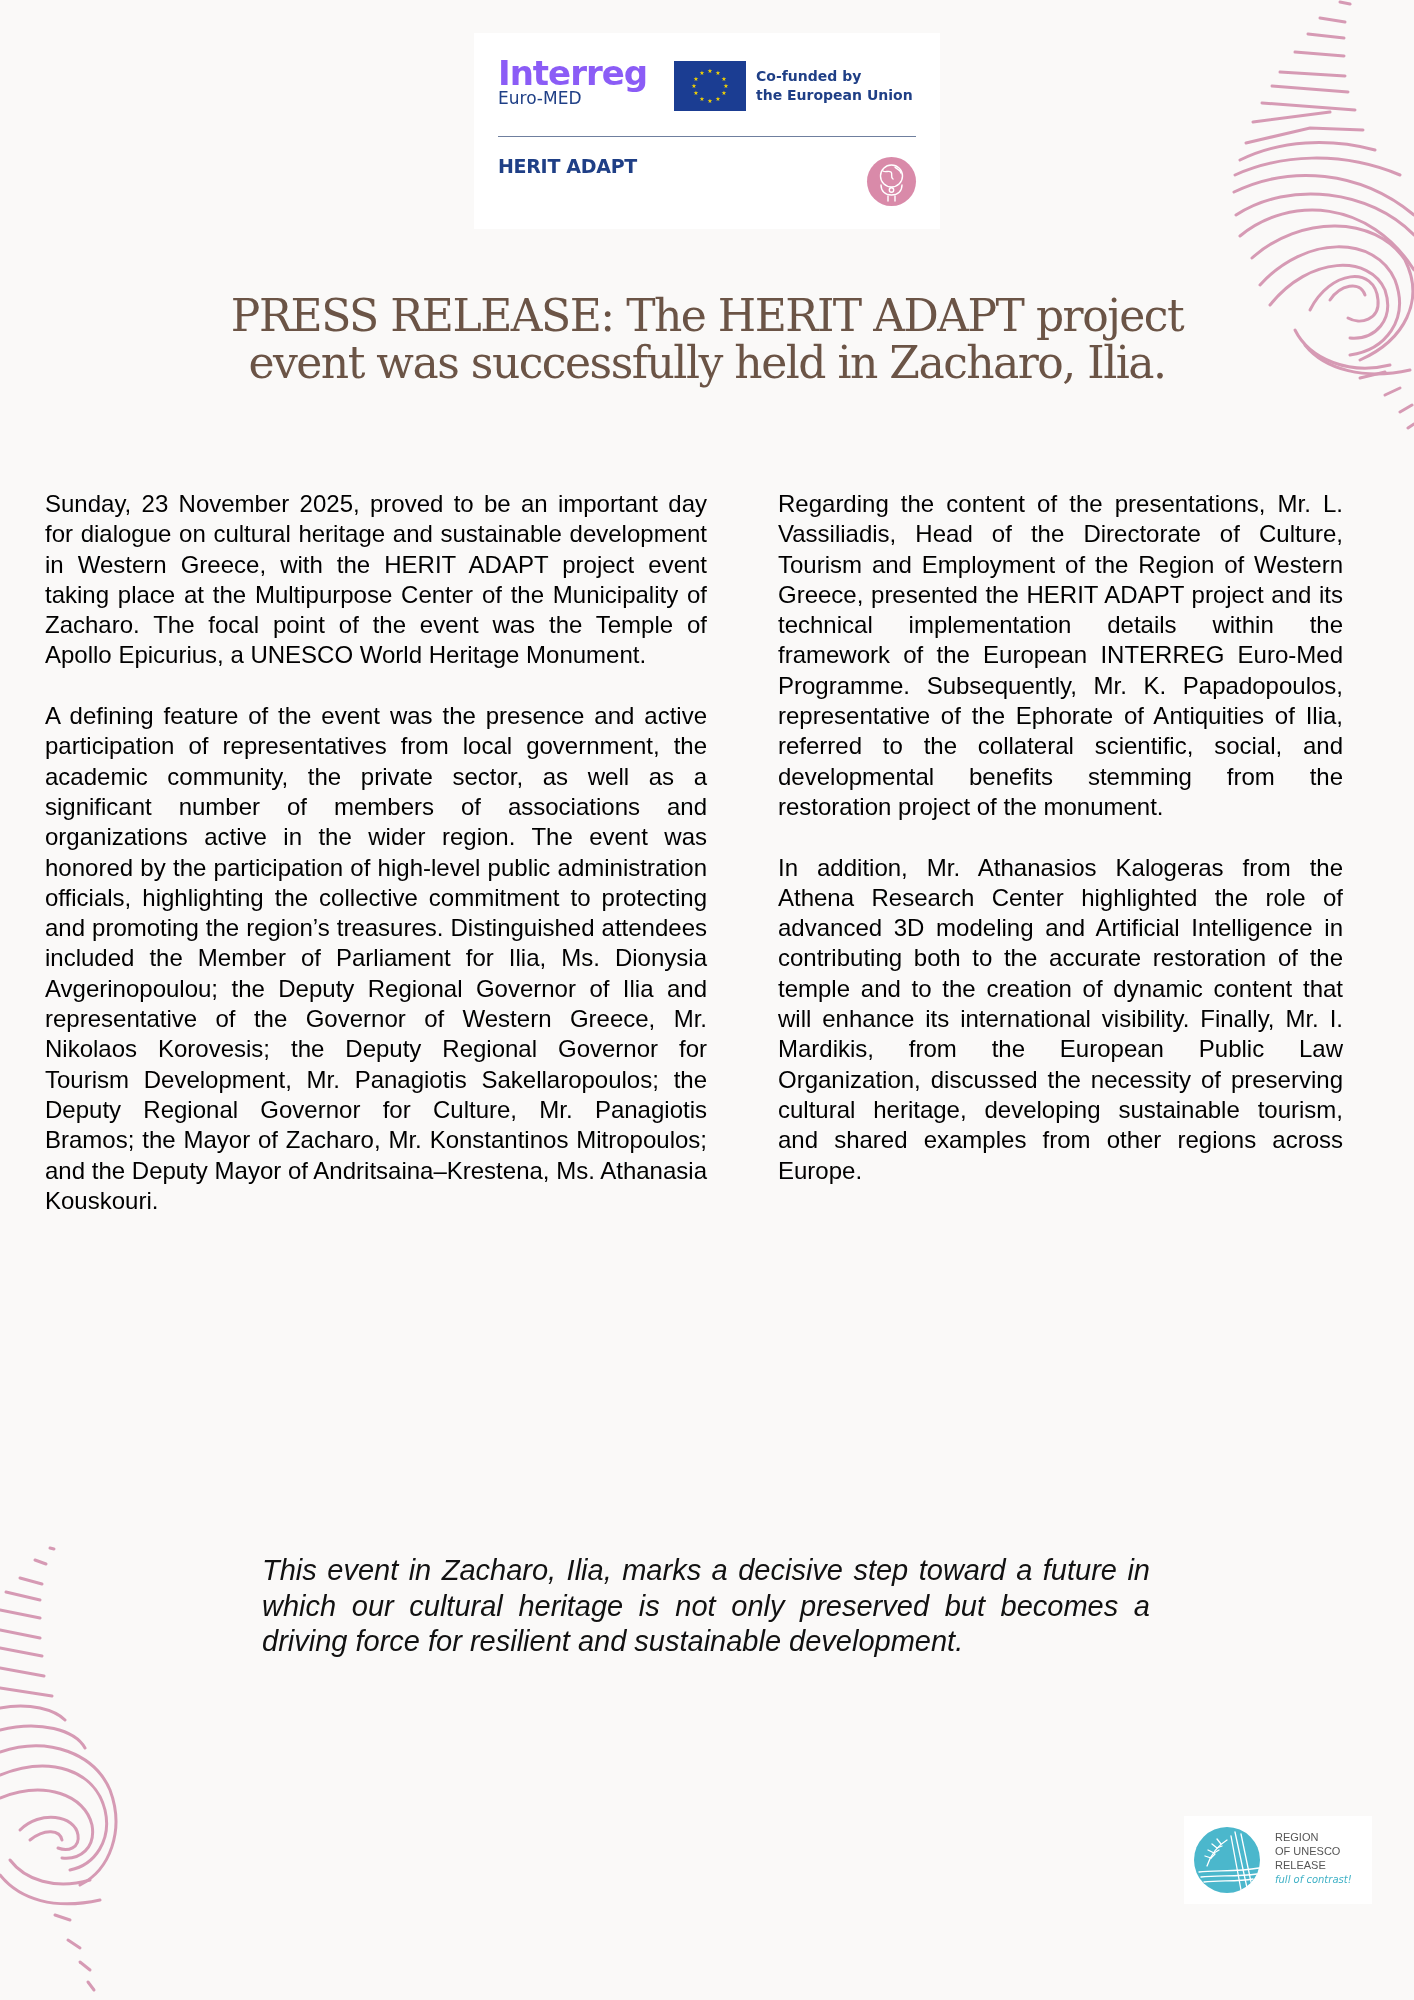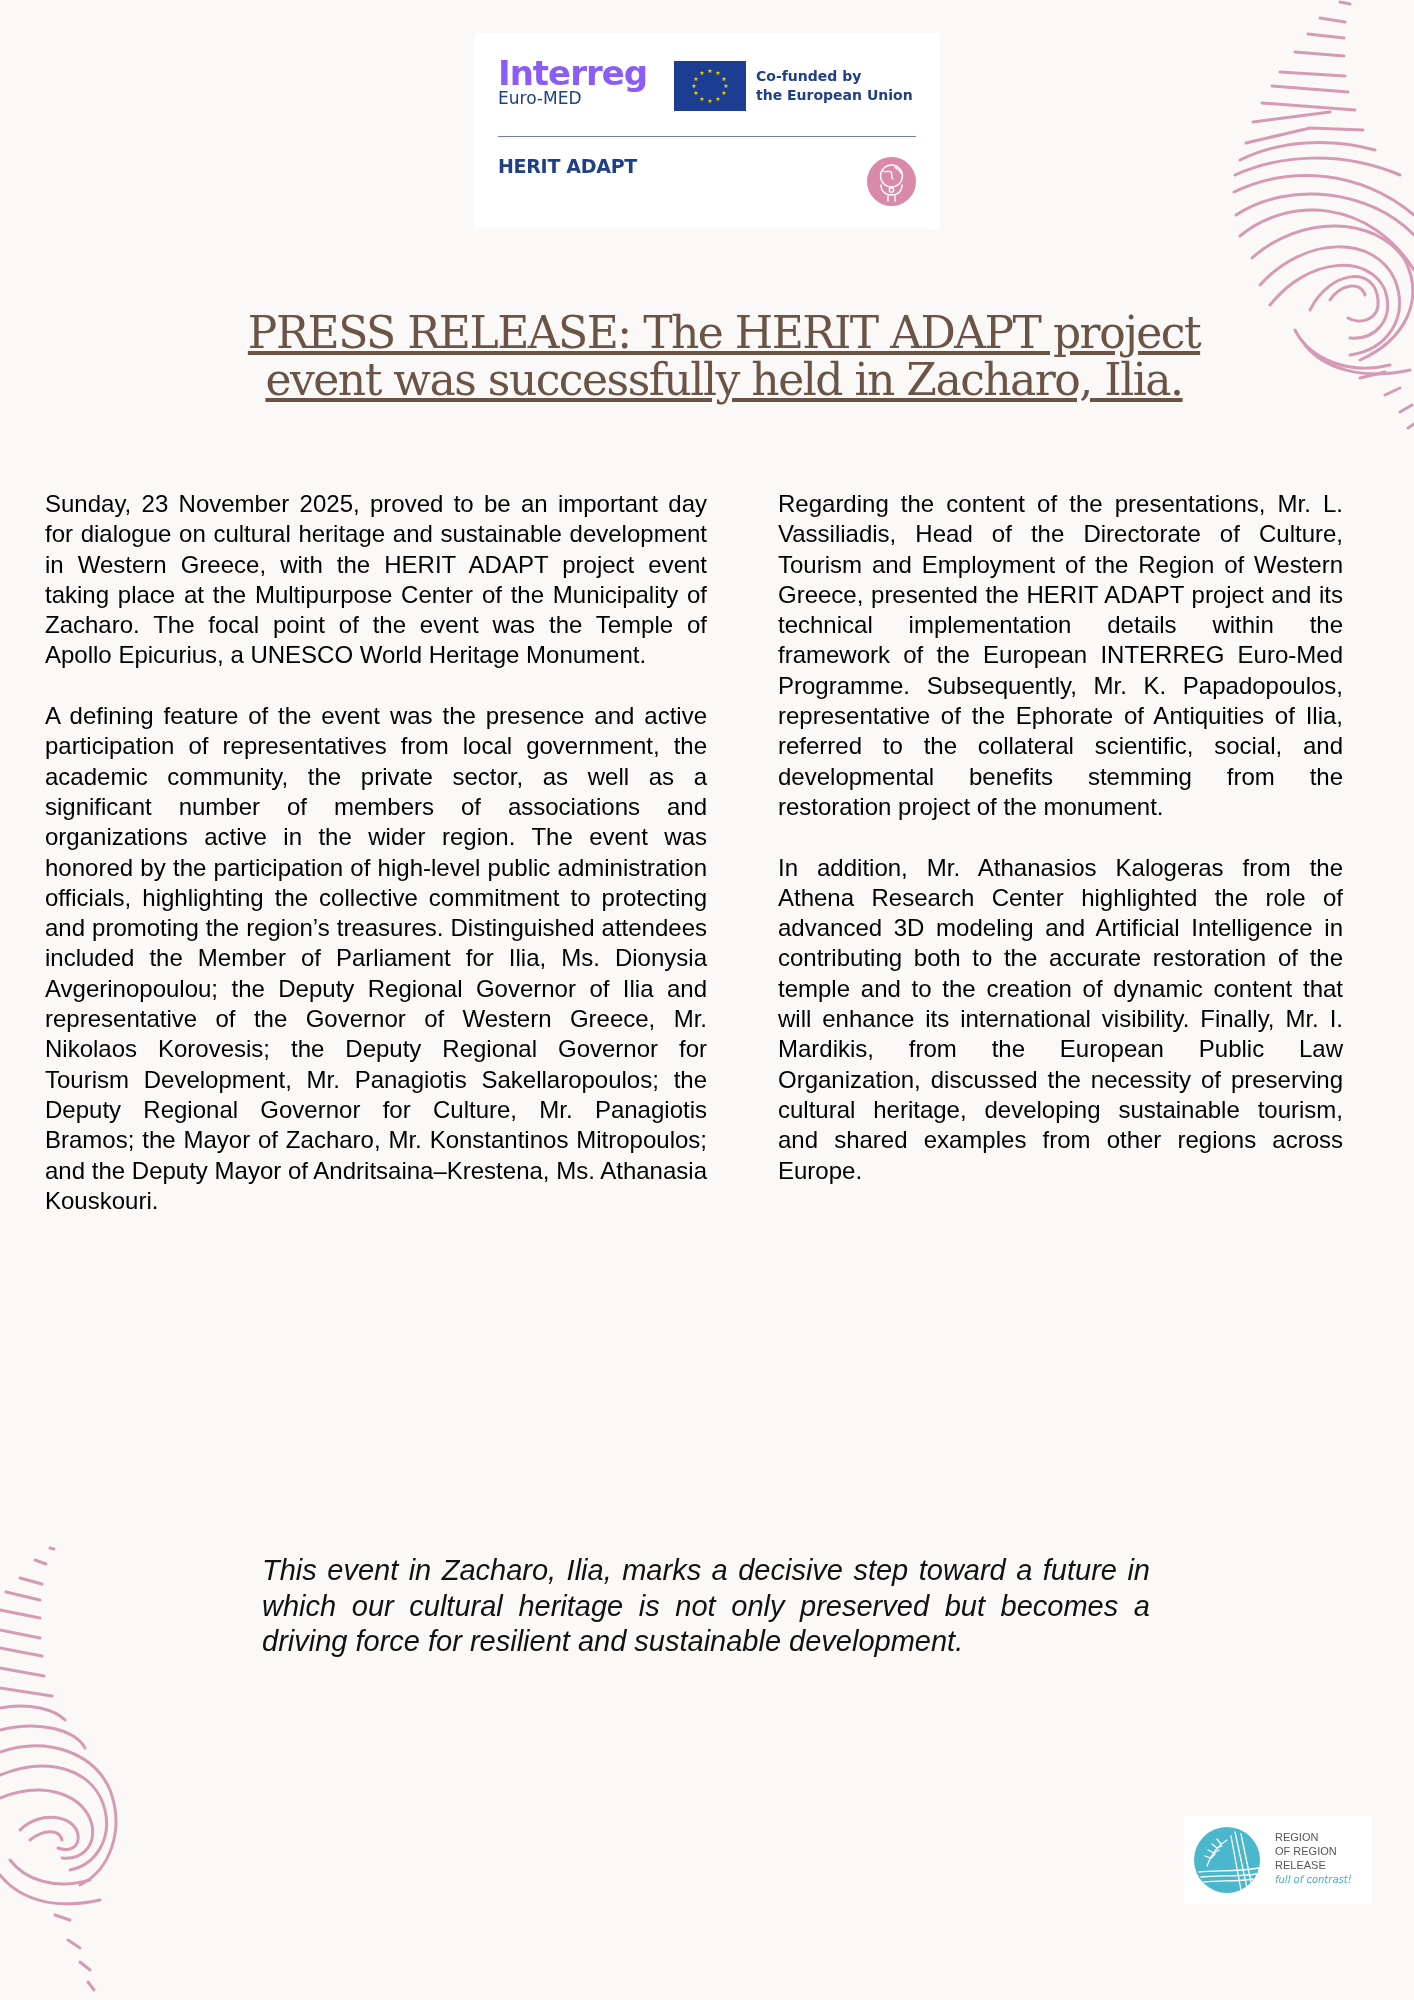--- a/index.html
+++ b/index.html
@@ -192,21 +192,21 @@
         <path d="M16 14 C19 16 21 13 24 15 C26 17 23 20 26 22"></path>
         <path d="M28 10 C30 13 33 12 34 16"></path>
         <circle cx="24.5" cy="33" r="2.2"></circle>
         <path d="M14 28 C14 34 18 38 24.5 38 C31 38 35 34 35 28"></path>
         <path d="M21 44 L21 39 M28 44 L28 39"></path>
       </g>
     </svg>
   </div>
 </div>
 
-<h1 class="title" style="margin:17px;text-decoration:underline;">
+<h1 class="title" style="margin:0;">
   <div>PRESS RELEASE: The HERIT ADAPT project</div>
   <div>event was successfully held in Zacharo, Ilia.</div>
 </h1>
 
 <div class="col left">
   <p>Sunday, 23 November 2025, proved to be an important day for dialogue on cultural heritage and sustainable development in Western Greece, with the HERIT ADAPT project event taking place at the Multipurpose Center of the Municipality of Zacharo. The focal point of the event was the Temple of Apollo Epicurius, a UNESCO World Heritage Monument.</p>
   <p>A defining feature of the event was the presence and active participation of representatives from local government, the academic community, the private sector, as well as a significant number of members of associations and organizations active in the wider region. The event was honored by the participation of high-level public administration officials, highlighting the collective commitment to protecting and promoting the region’s treasures. Distinguished attendees included the Member of Parliament for Ilia, Ms. Dionysia Avgerinopoulou; the Deputy Regional Governor of Ilia and representative of the Governor of Western Greece, Mr. Nikolaos Korovesis; the Deputy Regional Governor for Tourism Development, Mr. Panagiotis Sakellaropoulos; the Deputy Regional Governor for Culture, Mr. Panagiotis Bramos; the Mayor of Zacharo, Mr. Konstantinos Mitropoulos; and the Deputy Mayor of Andritsaina–Krestena, Ms. Athanasia Kouskouri.</p>
 </div>
 
 <div class="col right">
@@ -224,17 +224,17 @@
       <path d="M18 32 L12 30 M21 27 L15 24 M24 22 L19 18 M28 18 L24 13"></path>
       <path d="M18 32 L22 28 M21 27 L26 24 M24 22 L29 20"></path>
       <path d="M42 6 L54 62 M48 8 L58 56 M38 10 L48 64"></path>
       <path d="M6 46 C22 44 44 46 66 42"></path>
       <path d="M8 51 C24 49 44 51 64 48"></path>
       <path d="M11 56 C26 54 44 56 60 53"></path>
     </g>
   </svg>
   <div class="name">
     <div>REGION</div>
-    <div>OF REGION</div>
+    <div>OF UNESCO</div>
     <div>RELEASE</div>
   </div>
   <div class="tag">full of contrast!</div>
 </div>
 
 </body></html>

